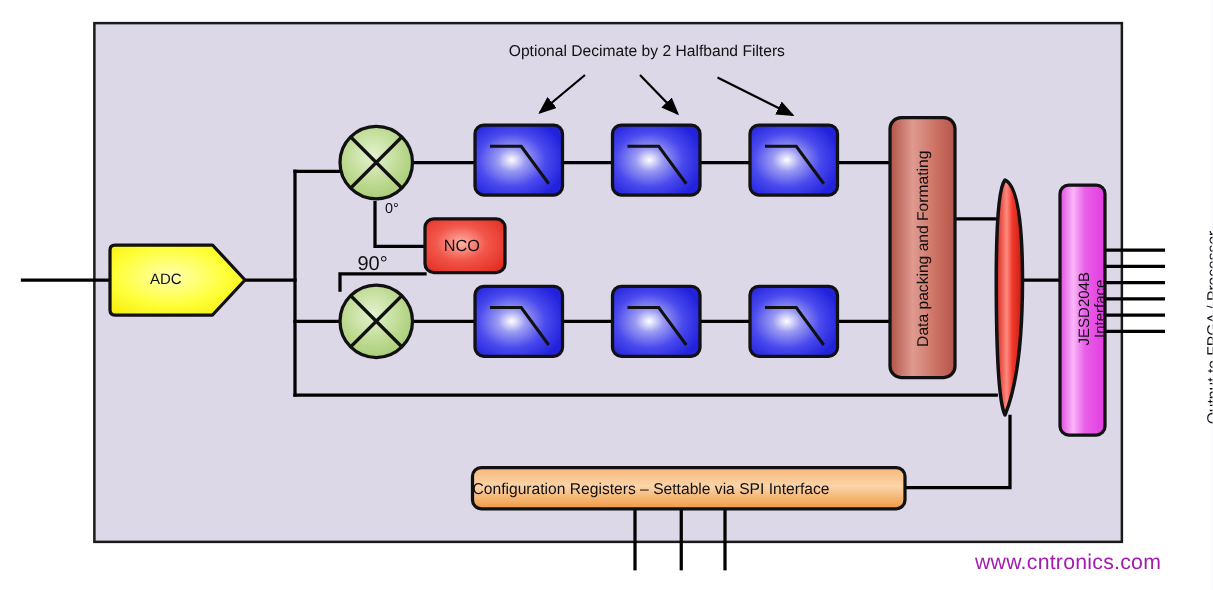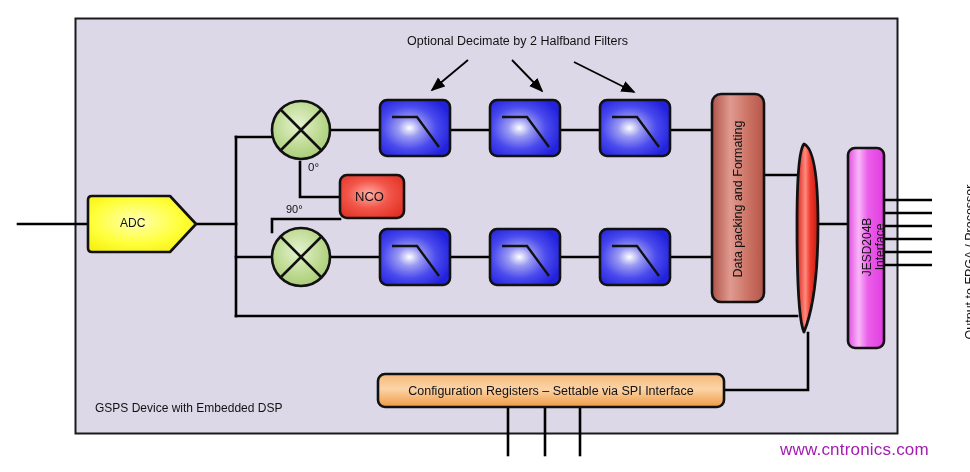--- a/index.html
+++ b/index.html
@@ -173,27 +173,26 @@
   </svg>
 
   <div class="lbl" style="left:407px;top:34px;font-size:12.5px;">Optional Decimate by 2 Halfband Filters</div>
 
   <div class="lbl" style="left:120px;top:216px;font-size:12px;">ADC</div>
 
   <div class="lbl" style="left:355px;top:189px;font-size:13px;text-align:right;">NCO</div>
 
   <div class="lbl" style="left:308px;top:161px;font-size:11.5px;">0°</div>
 
-  <div class="lbl" style="left:286px;top:203px;font-size:11px;">90°</div>
+  <div class="lbl" style="left:286px;top:203px;font-size:16px;">90°</div>
 
   <div class="lbl vert" style="left:656px;top:192px;width:164px;text-align:center;font-size:12.5px;transform:rotate(-90deg);">Data packing and Formating</div>
 
   <div class="lbl vert" style="left:812px;top:240px;width:110px;text-align:center;font-size:12px;transform:rotate(-90deg);">JESD204B</div>
   <div class="lbl vert" style="left:825px;top:240px;width:110px;text-align:center;font-size:12px;transform:rotate(-90deg);">Interface</div>
 
-  <div class="lbl" style="left:378px;top:384px;width:346px;text-align:center;font-size:12.5px;">Configuration Registers – Settable via SPI Interface</div>
+  <div class="lbl" style="left:378px;top:384px;width:346px;text-align:left;font-size:12.5px;">Configuration Registers – Settable via SPI Interface</div>
 
   <div class="lbl vert" style="left:880px;top:255px;width:180px;text-align:center;font-size:12.5px;transform:rotate(-90deg);">Output to FPGA / Processor</div>
 
-  <div class="lbl" style="left:95px;top:401px;font-size:12px;">GSPS Device with Embedded DSP</div>
 
   <div class="watermark">www.cntronics.com</div>
 </div>
 
 </body></html>

